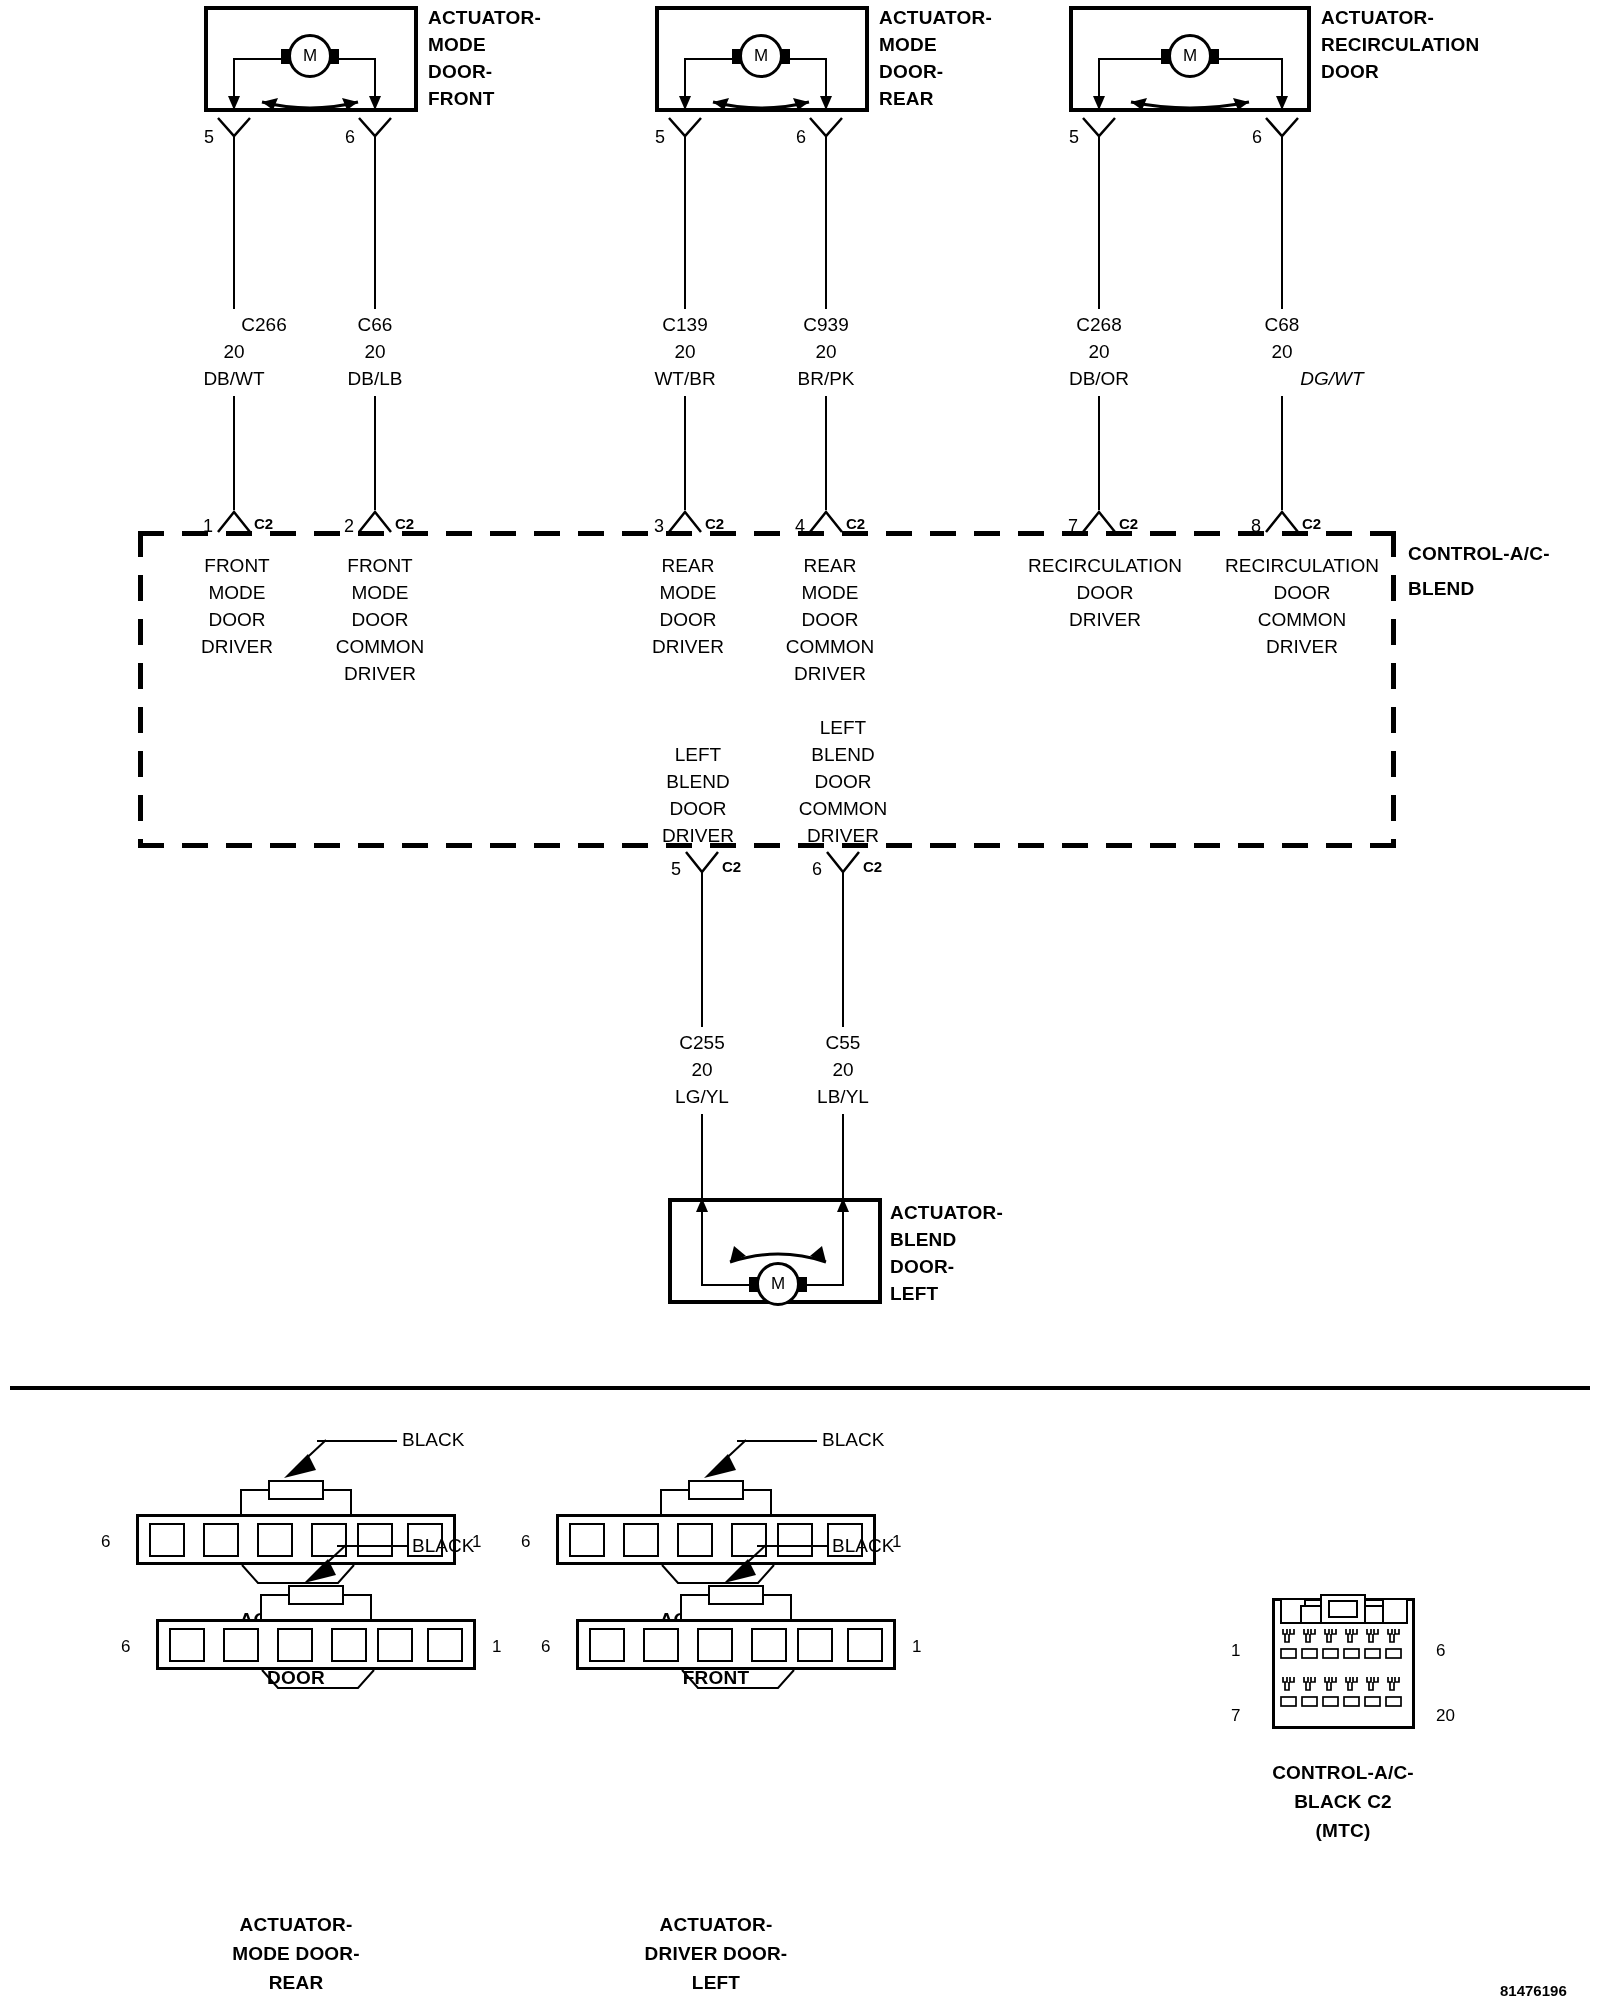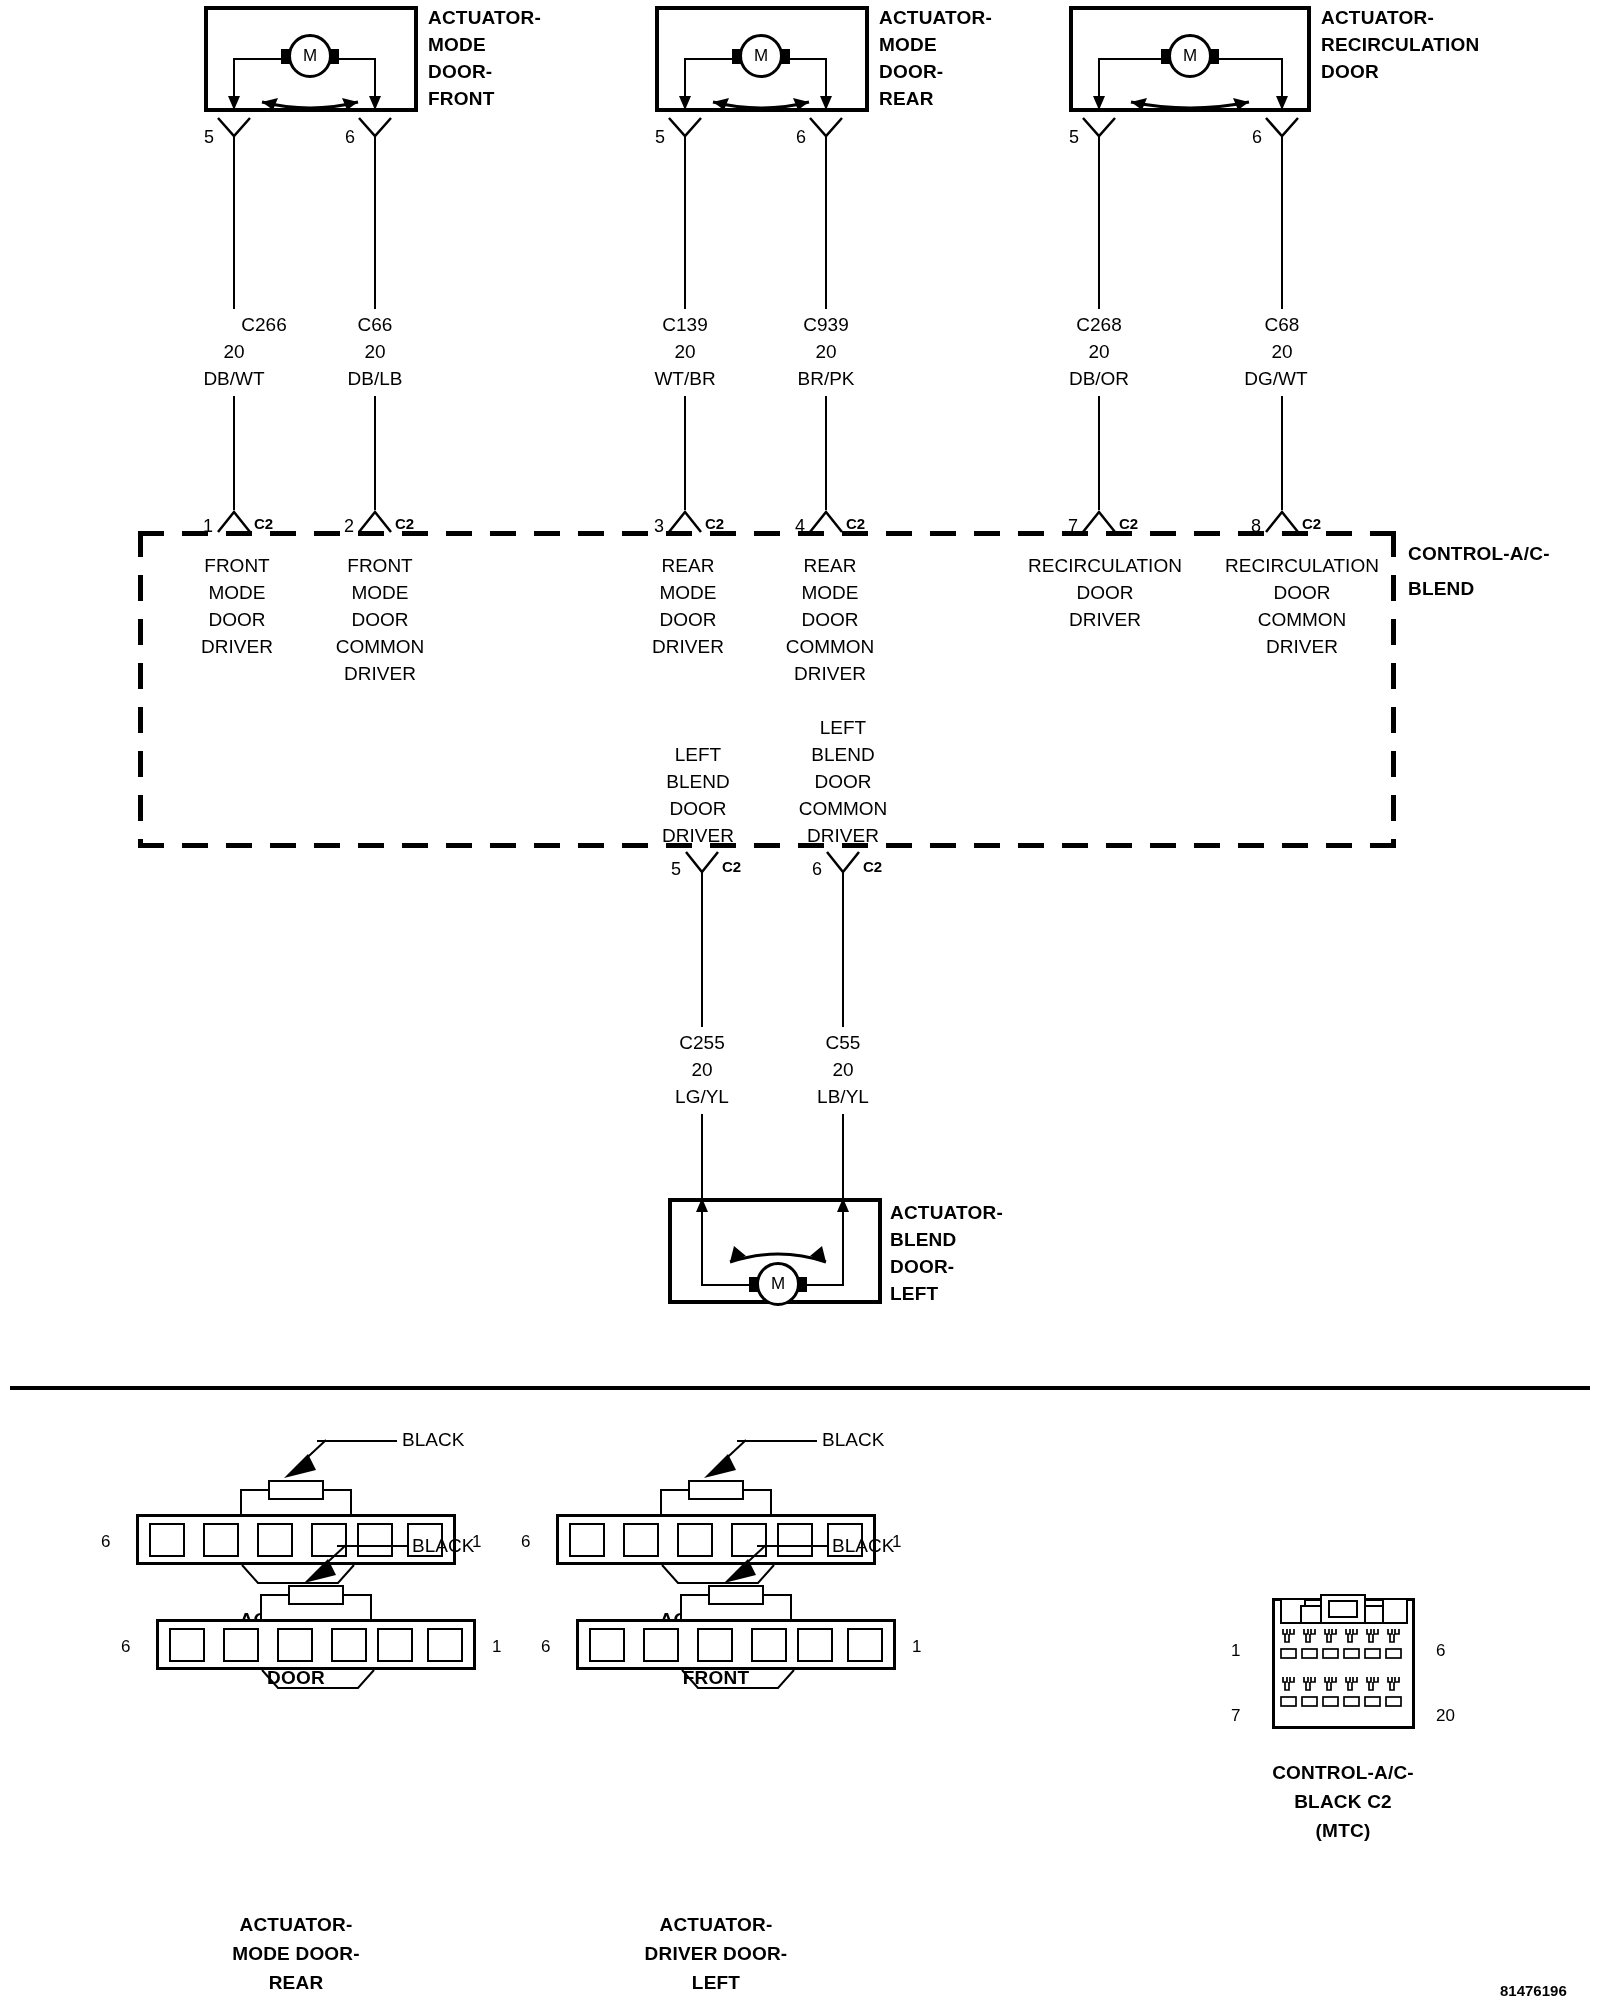--- a/index.html
+++ b/index.html
@@ -252,21 +252,21 @@
 
   <div class="vline" style="left:1098px; top:137px; height:172px;"></div>
   <div class="txt ctr" style="left:1099px; top:312px;">C268</div>
   <div class="txt ctr" style="left:1099px; top:339px;">20</div>
   <div class="txt ctr" style="left:1099px; top:366px;">DB/OR</div>
   <div class="vline" style="left:1098px; top:396px; height:114px;"></div>
 
   <div class="vline" style="left:1281px; top:137px; height:172px;"></div>
   <div class="txt ctr" style="left:1282px; top:312px;">C68</div>
   <div class="txt ctr" style="left:1282px; top:339px;">20</div>
-  <div class="txt ctr" style="left:1276px; top:366px;">DG/WT</div>
+  <div class="txt ctr" style="left:1332px; top:366px;font-style:italic;">DG/WT</div>
   <div class="vline" style="left:1281px; top:396px; height:114px;"></div>
 
   <svg class="abs" style="left:216px; top:508px; width:36px; height:26px;">
     <path d="M 2 24 L 18 4 L 34 24" stroke="#000" stroke-width="2.5" fill="none"></path>
   </svg>
   <div class="txt pin" style="left:203px; top:513px;">1</div>
   <div class="txt code" style="left:254px; top:511px;">C2</div>
 
   <svg class="abs" style="left:357px; top:508px; width:36px; height:26px;">
     <path d="M 2 24 L 18 4 L 34 24" stroke="#000" stroke-width="2.5" fill="none"></path>

